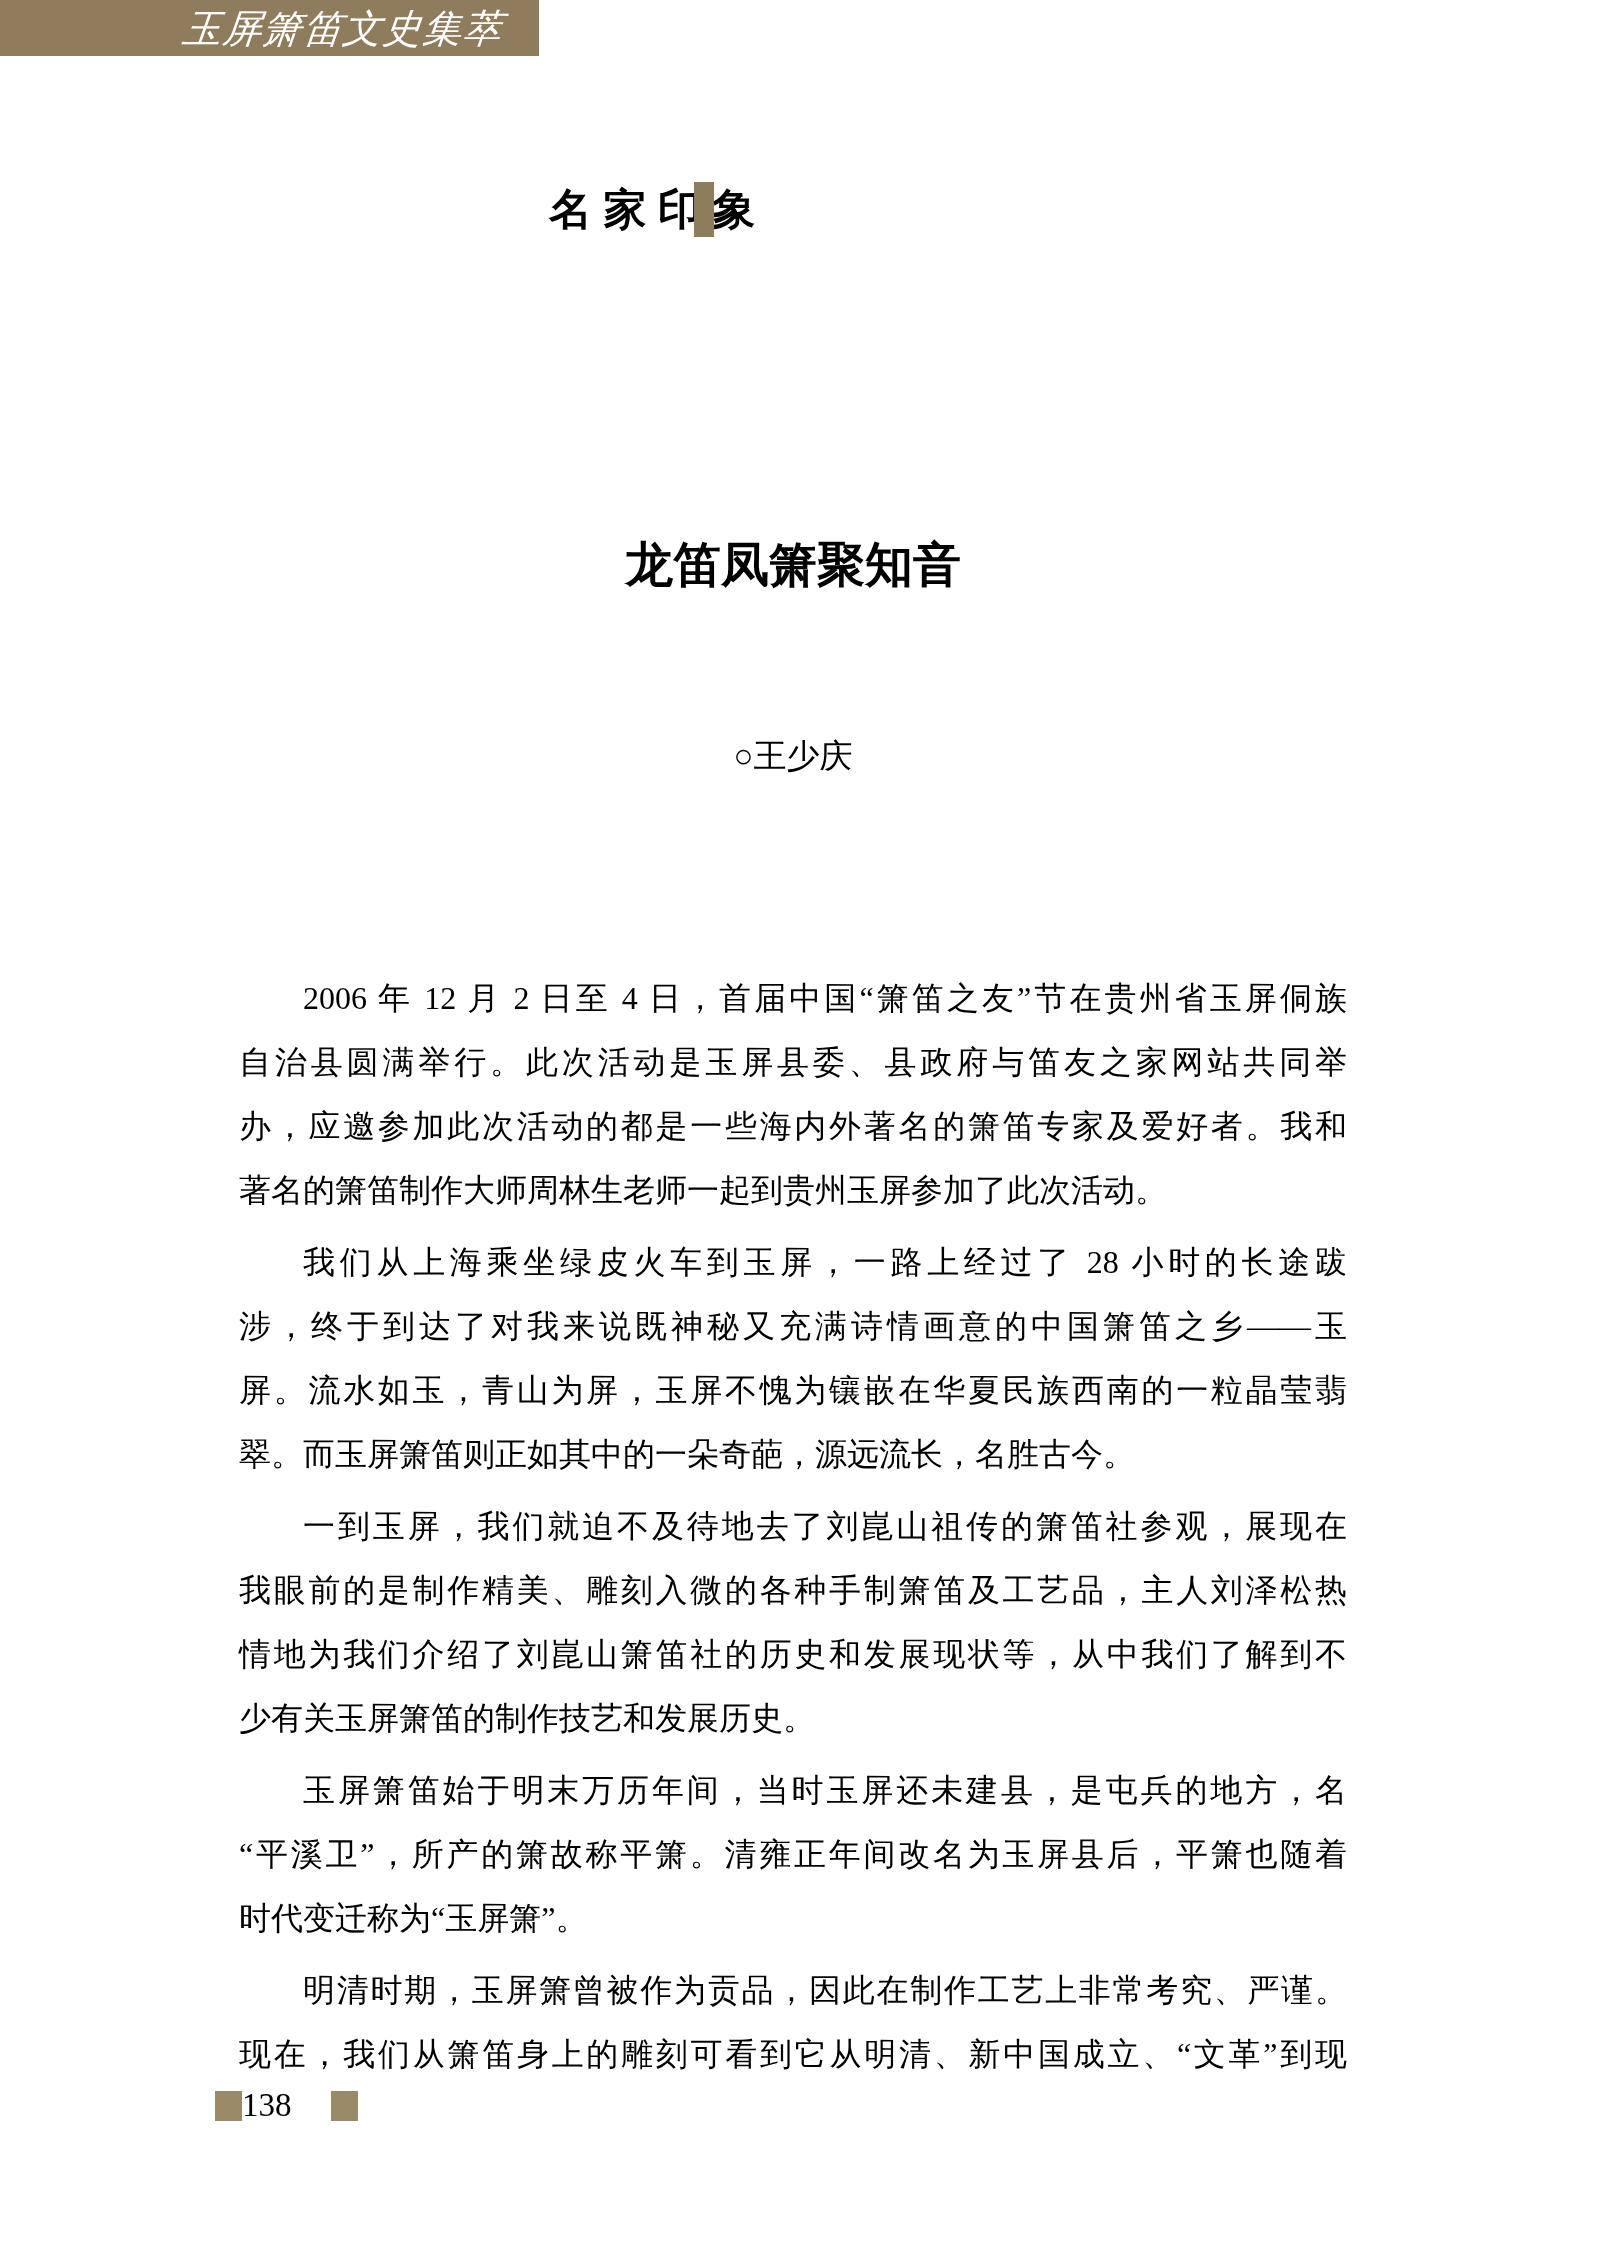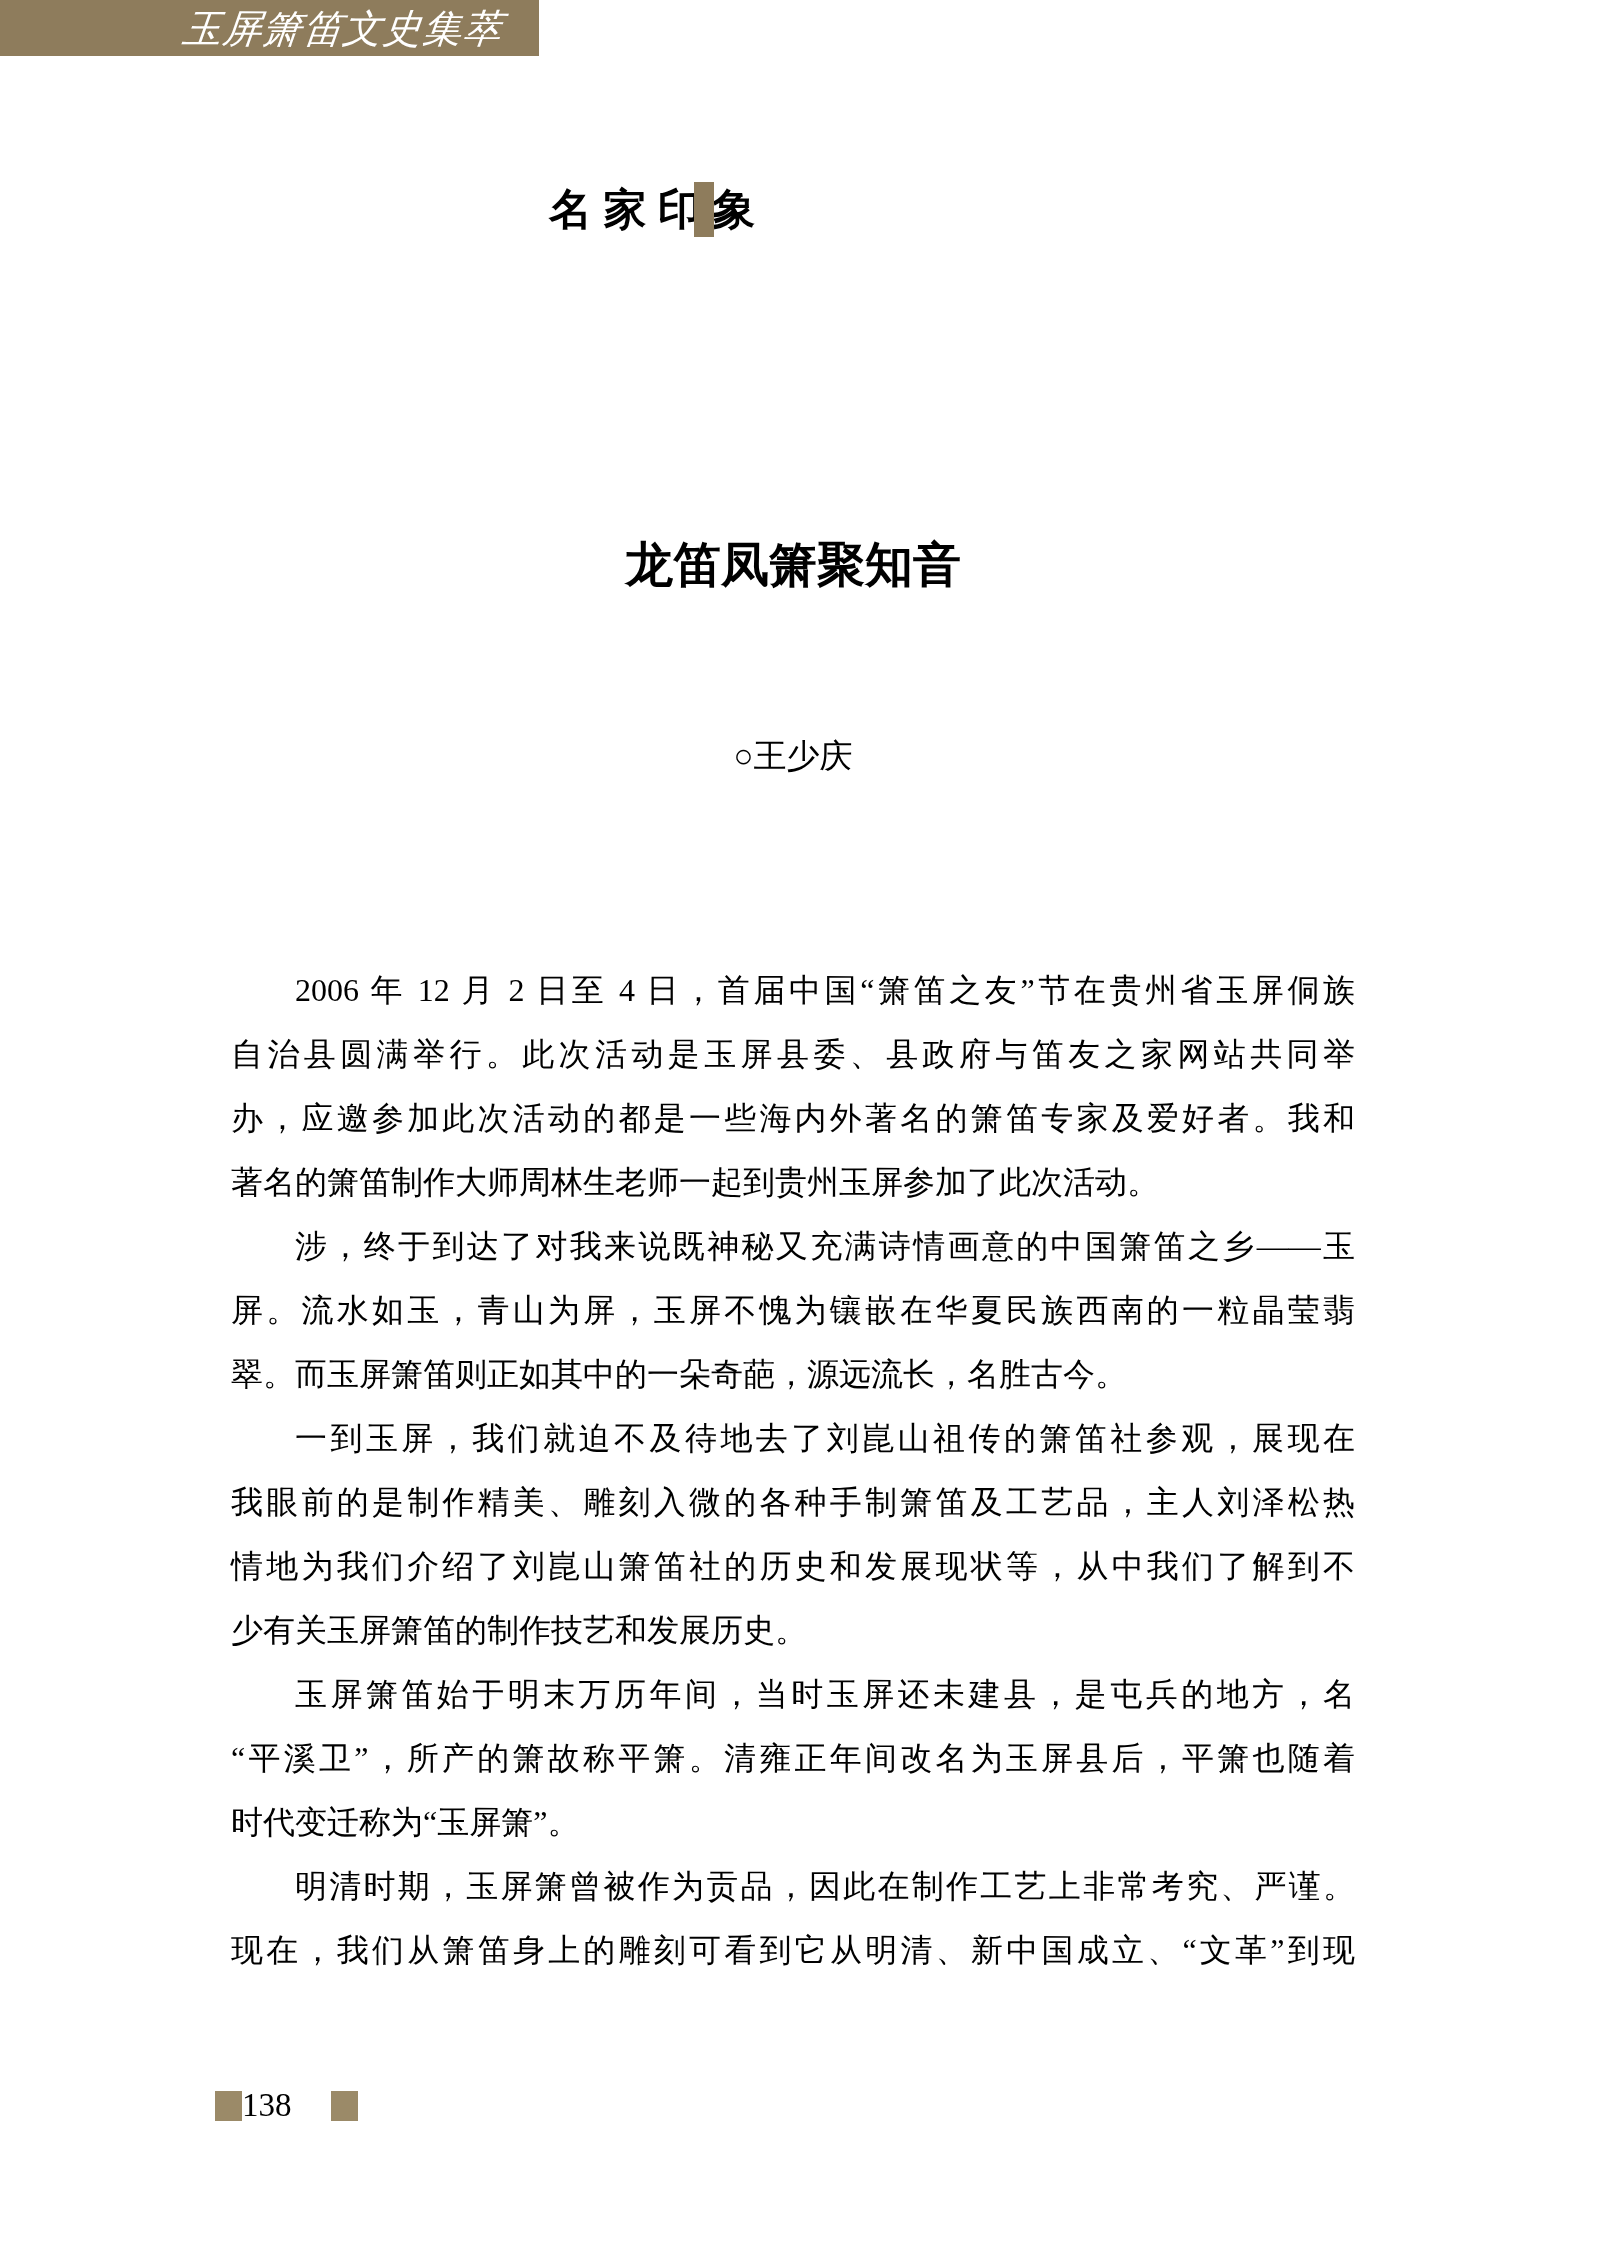--- a/index.html
+++ b/index.html
@@ -80,21 +80,21 @@
   }
 
   
   .body-text {
     position: absolute;
     left: 231px; top: 958px;
     width: 1124px;
     font-size: 32px;
     line-height: 64px;
   }
-  .para { margin: 0; }
+  .para { margin: 8px; }
   .para .line {
     height: 64px;
     text-align: justify;
     text-align-last: justify;
     white-space: nowrap;
   }
   .para .line:first-child { text-indent: 2em; }
   .para .line:last-child { text-align-last: left; }
   .para.cont .line:last-child { text-align-last: justify; }
 
@@ -130,20 +130,21 @@
   <div class="author">○王少庆</div>
 
   <div class="body-text">
     <div class="para">
       <div class="line">2006 年 12 月 2 日至 4 日，首届中国“箫笛之友”节在贵州省玉屏侗族</div>
       <div class="line">自治县圆满举行。此次活动是玉屏县委、县政府与笛友之家网站共同举</div>
       <div class="line">办，应邀参加此次活动的都是一些海内外著名的箫笛专家及爱好者。我和</div>
       <div class="line">著名的箫笛制作大师周林生老师一起到贵州玉屏参加了此次活动。</div>
     </div>
     <div class="para">
+      <div class="line">我们从上海乘坐绿皮火车到玉屏，一路上经过了 28 小时的长途跋</div>
       <div class="line">涉，终于到达了对我来说既神秘又充满诗情画意的中国箫笛之乡——玉</div>
       <div class="line">屏。流水如玉，青山为屏，玉屏不愧为镶嵌在华夏民族西南的一粒晶莹翡</div>
       <div class="line">翠。而玉屏箫笛则正如其中的一朵奇葩，源远流长，名胜古今。</div>
     </div>
     <div class="para">
       <div class="line">一到玉屏，我们就迫不及待地去了刘崑山祖传的箫笛社参观，展现在</div>
       <div class="line">我眼前的是制作精美、雕刻入微的各种手制箫笛及工艺品，主人刘泽松热</div>
       <div class="line">情地为我们介绍了刘崑山箫笛社的历史和发展现状等，从中我们了解到不</div>
       <div class="line">少有关玉屏箫笛的制作技艺和发展历史。</div>
     </div>

